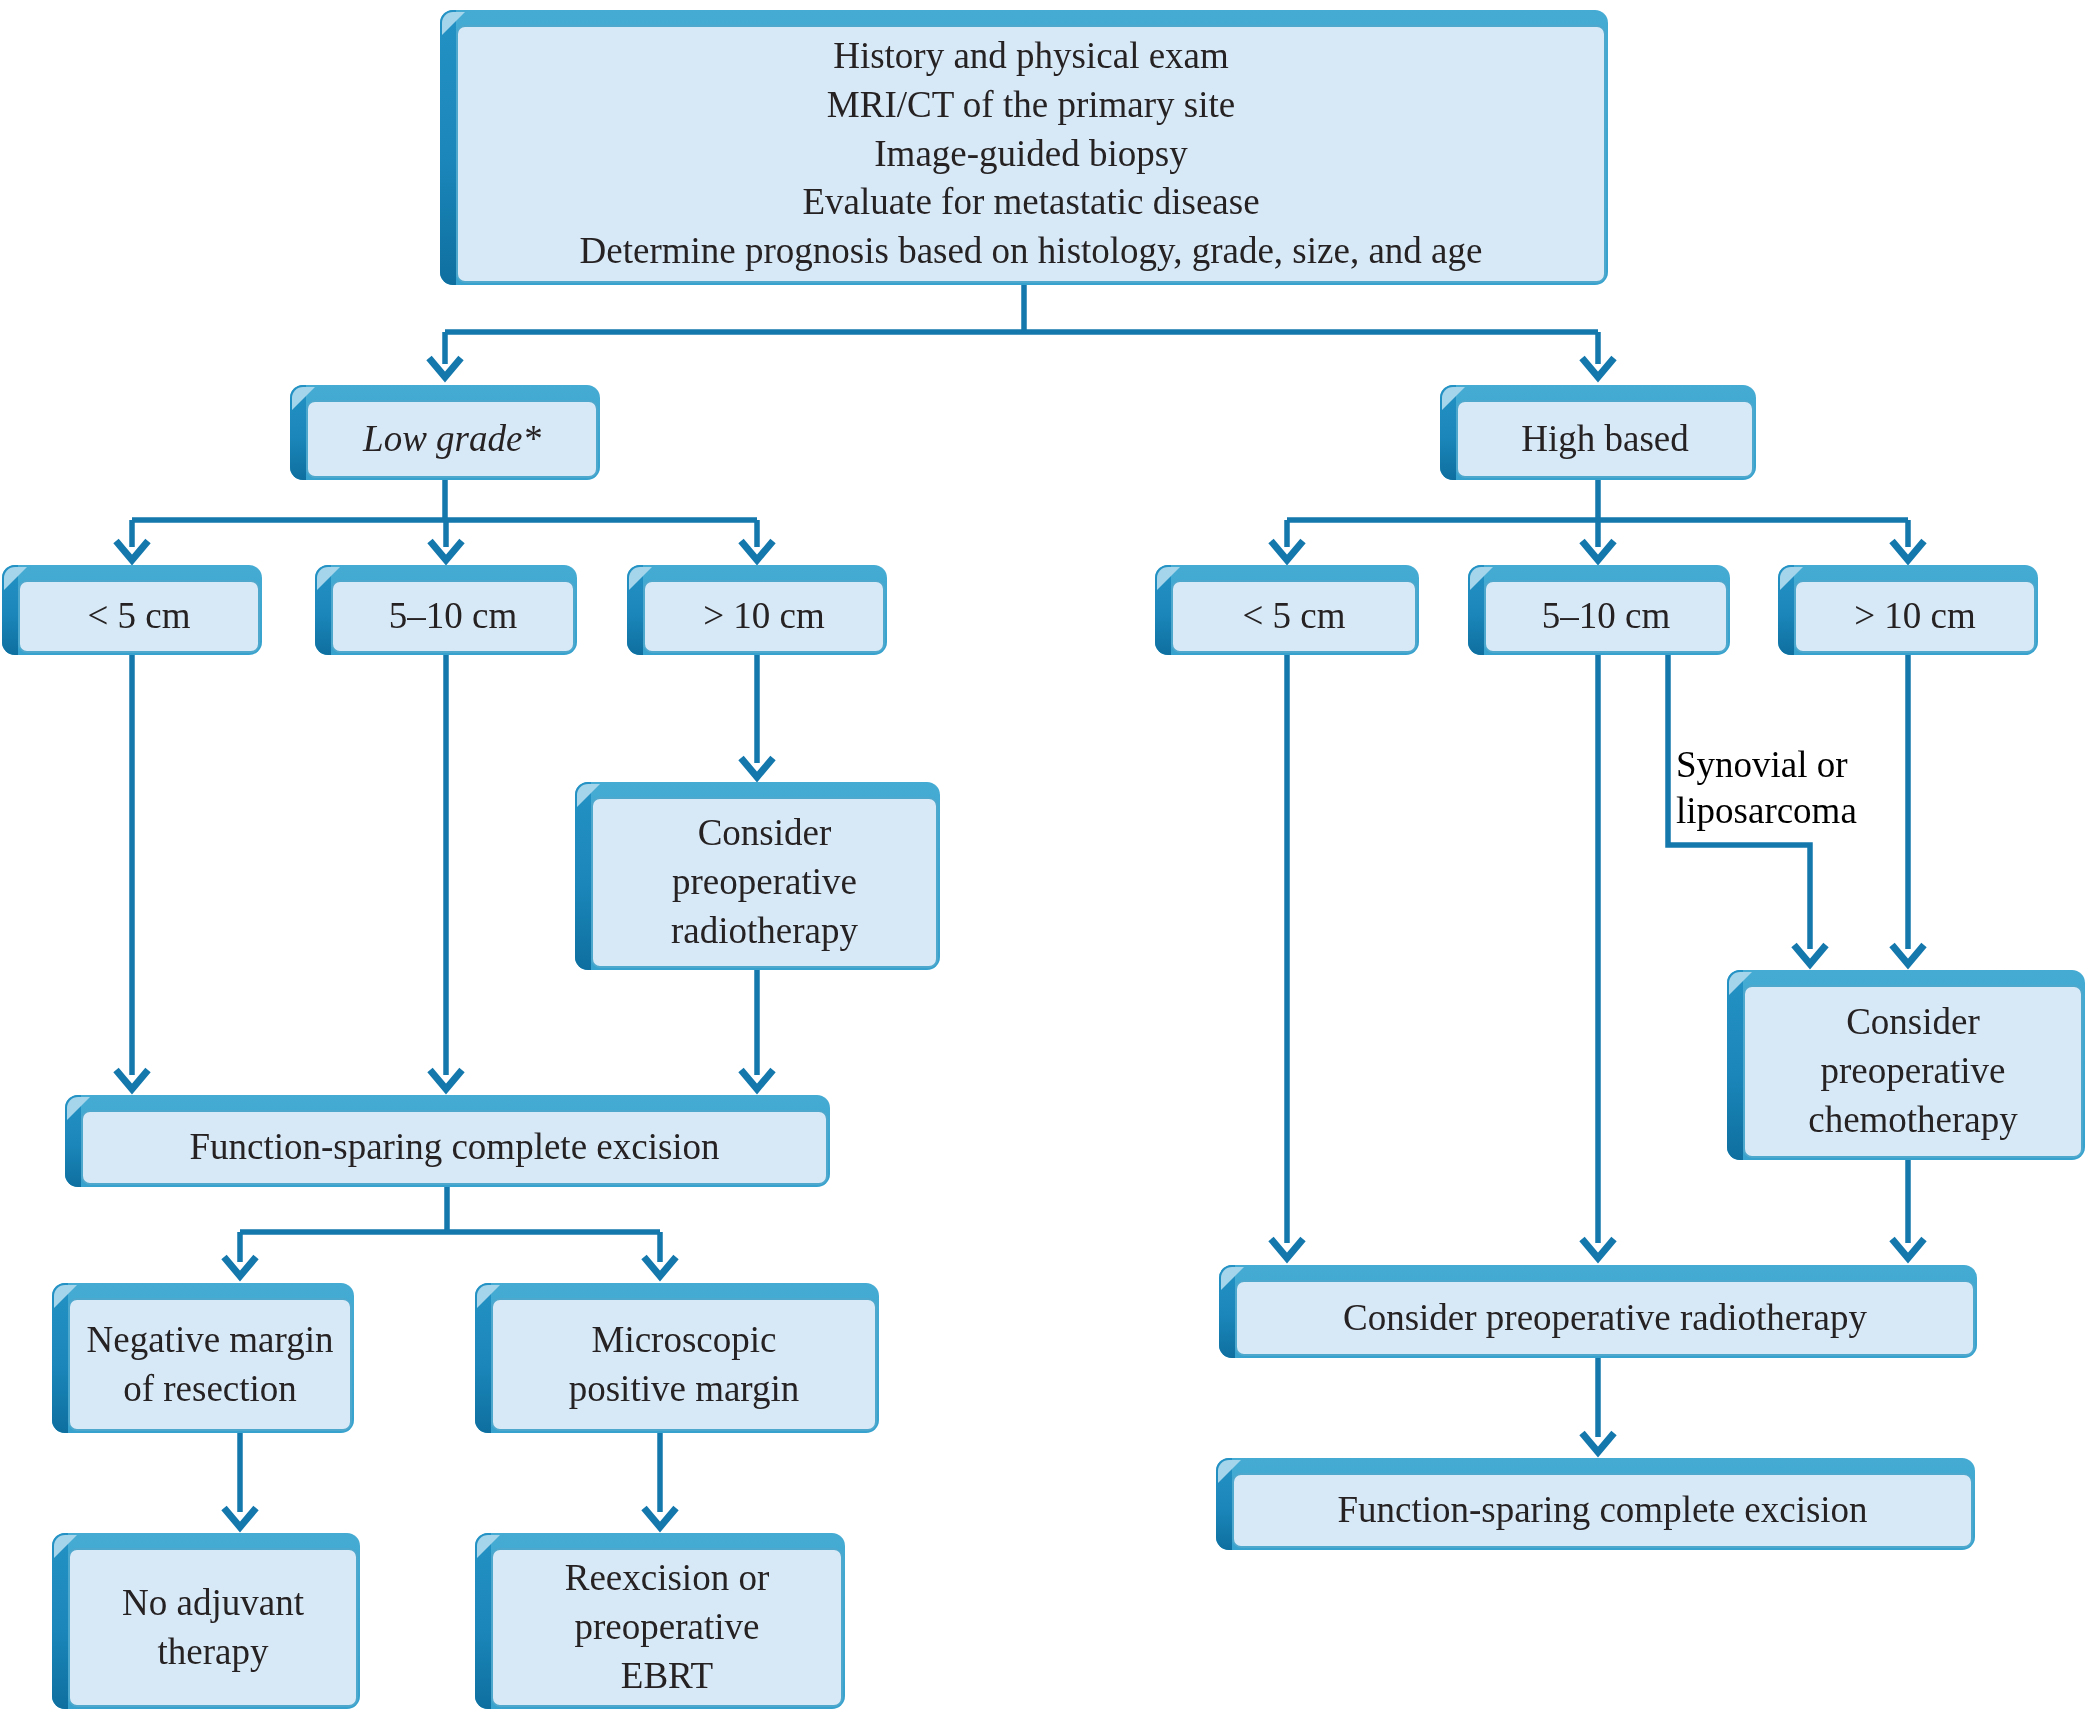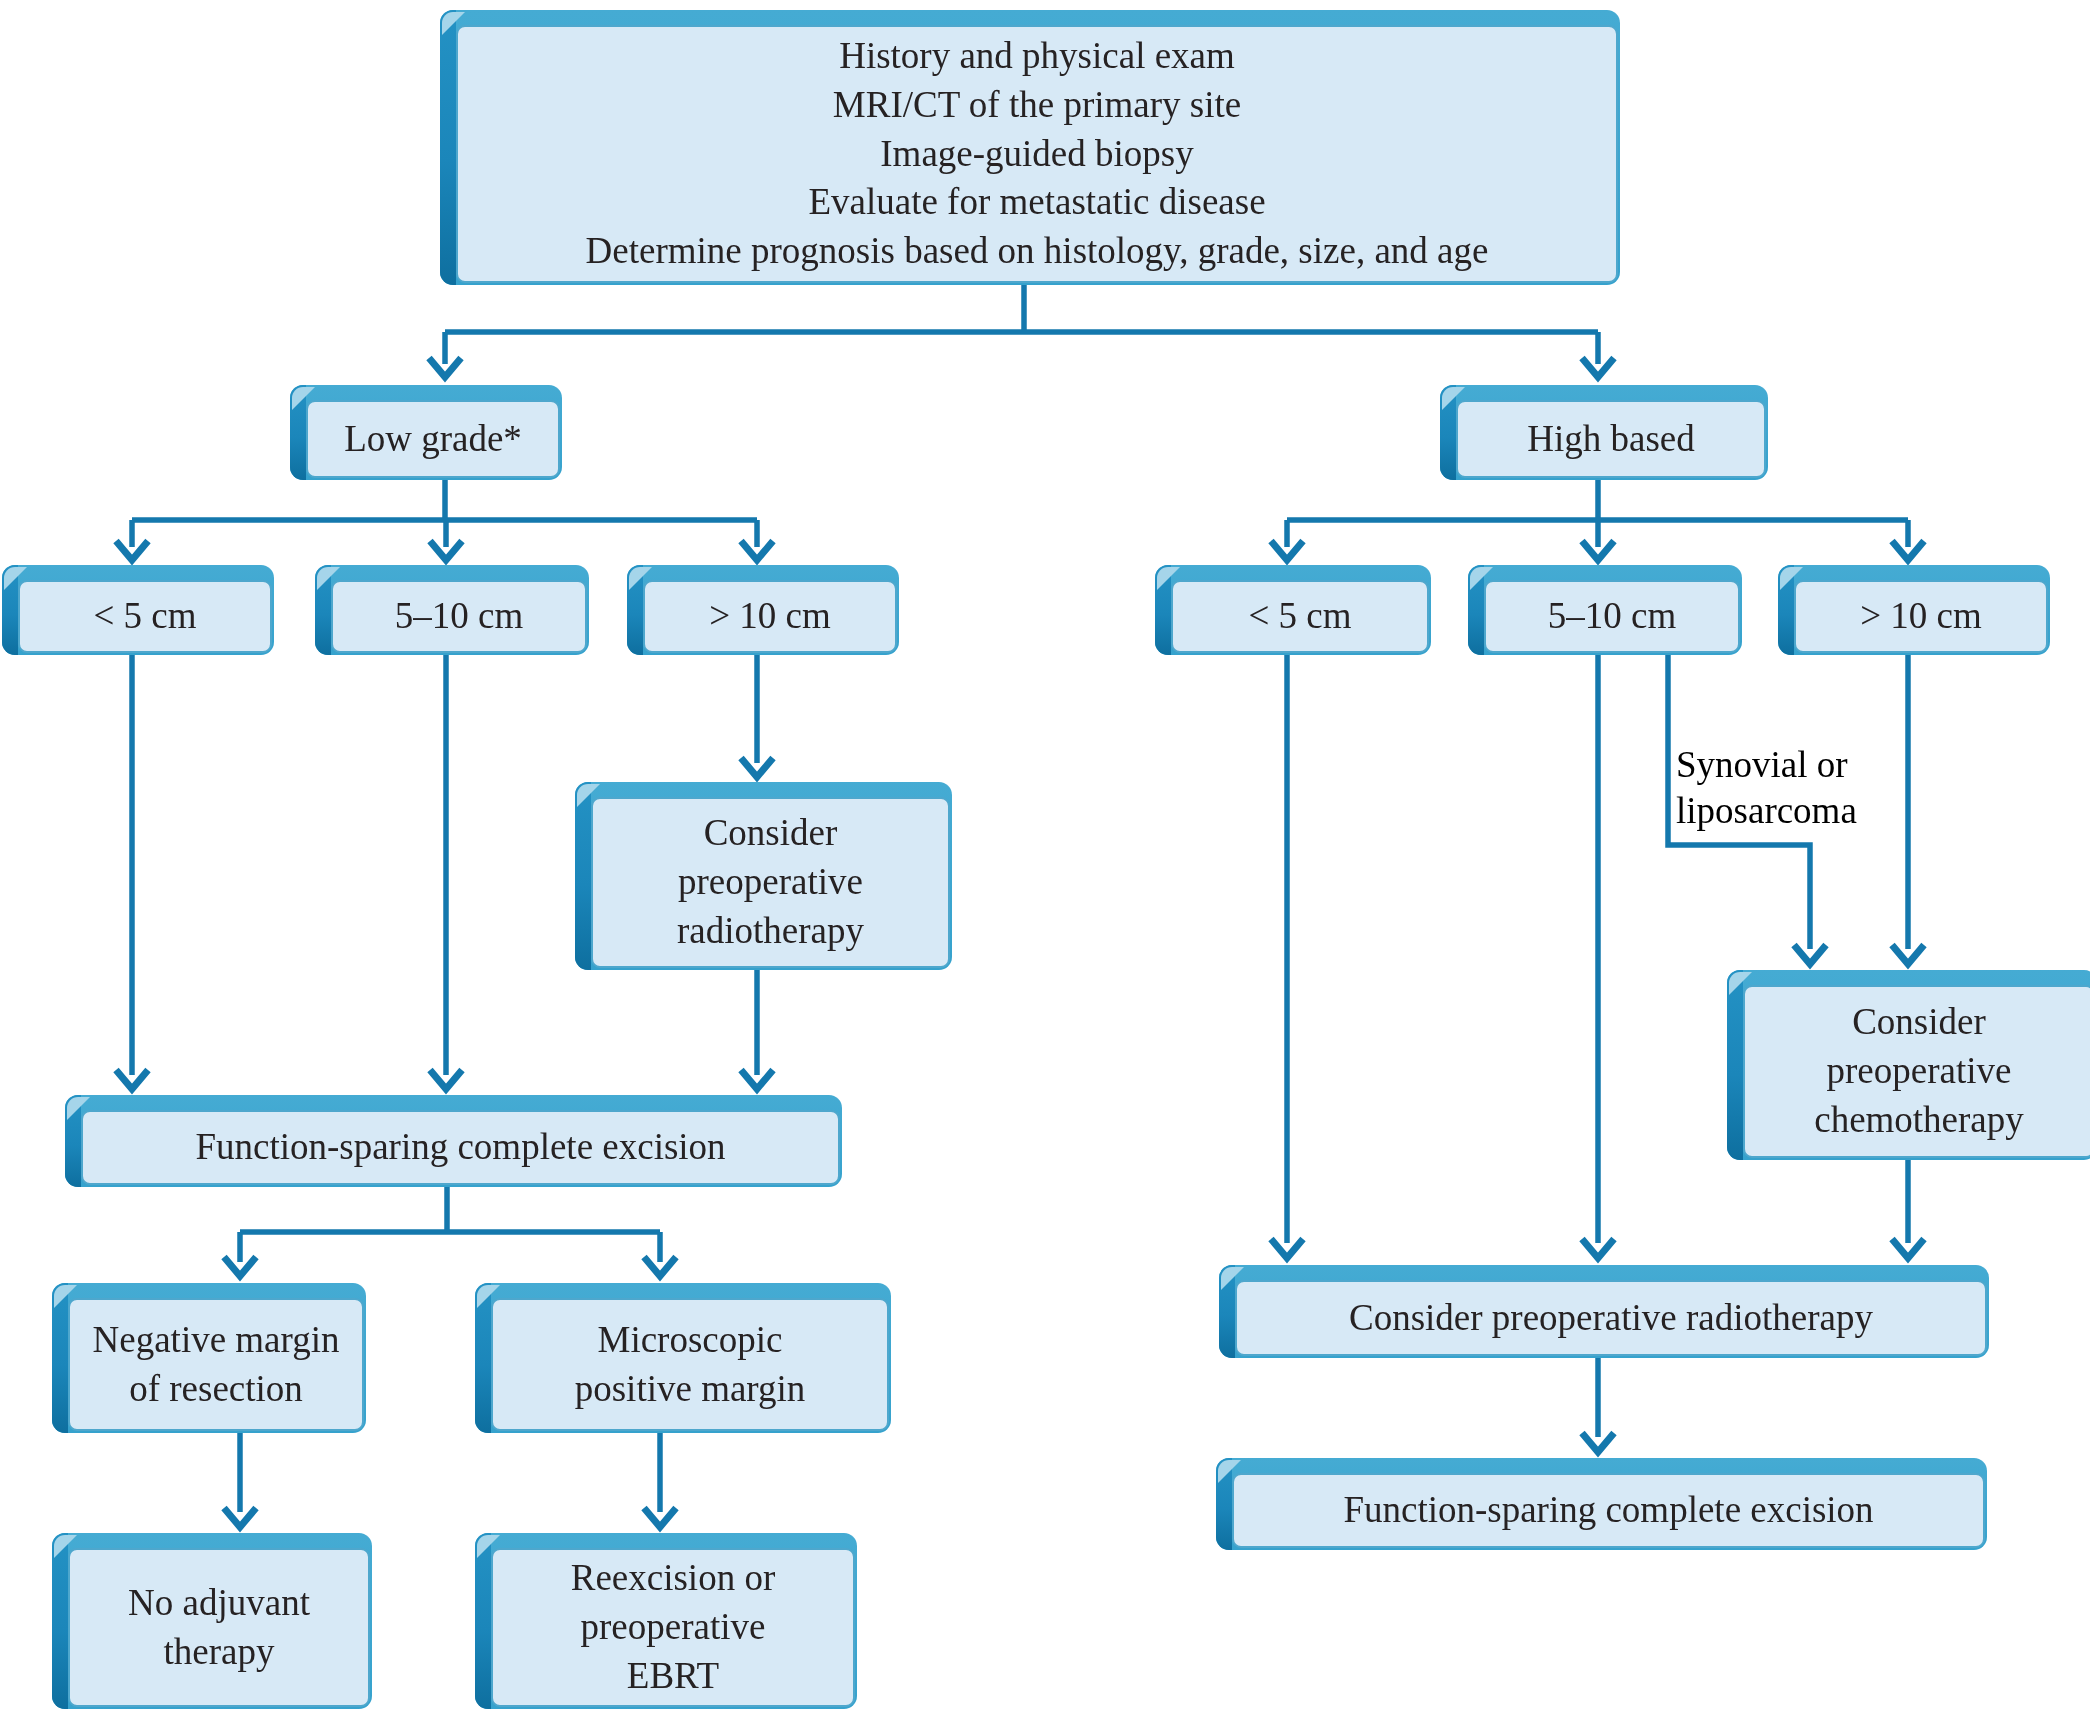--- a/index.html
+++ b/index.html
@@ -10,21 +10,20 @@
     font-family:"Liberation Serif","DejaVu Serif",serif;
     overflow:hidden;
   }
   #edges{position:absolute;left:0;top:0;width:2090px;height:1714px;}
   .edge{stroke:#1478ad;stroke-width:5.5;fill:none;}
   .chev{stroke:#1478ad;stroke-width:7;fill:none;stroke-linejoin:miter;}
   .node{
     position:absolute;
     background:linear-gradient(180deg,#45abd3 0%,#36a2cd 100%);
     border-radius:13px;
-    padding-left:12px;
   }
   .node::before{
     content:"";position:absolute;left:0;top:0;bottom:0;width:16px;
     background:linear-gradient(180deg,#2492c4 0%,#1b86ba 55%,#0e6f9f 100%);
     border-radius:13px 0 0 13px;
   }
   .node::after{
     content:"";position:absolute;left:2px;top:2px;width:23px;height:23px;
     background:#a5d5ea;clip-path:polygon(0 0,100% 0,0 100%);
     border-top-left-radius:11px;
@@ -103,21 +102,21 @@
   <div class="node" style="left:440px;top:10px;width:1168px;height:275px;">
     <div class="panel">
         <span>History and physical exam
 MRI/CT of the primary site
 Image-guided biopsy
 Evaluate for metastatic disease
 Determine prognosis based on histology, grade, size, and age</span>
       </div>
   </div>
 
-  <div class="node" style="left:290px;top:385px;width:260px;height:95px;">
+  <div class="node" style="left:290px;top:385px;width:310px;height:95px;font-style:italic;">
     <div class="panel">
         <span>Low grade*</span>
       </div>
   </div>
 
   <div class="node" style="left:1440px;top:385px;width:316px;height:95px;">
     <div class="panel">
         <span>High based</span>
       </div>
   </div>

